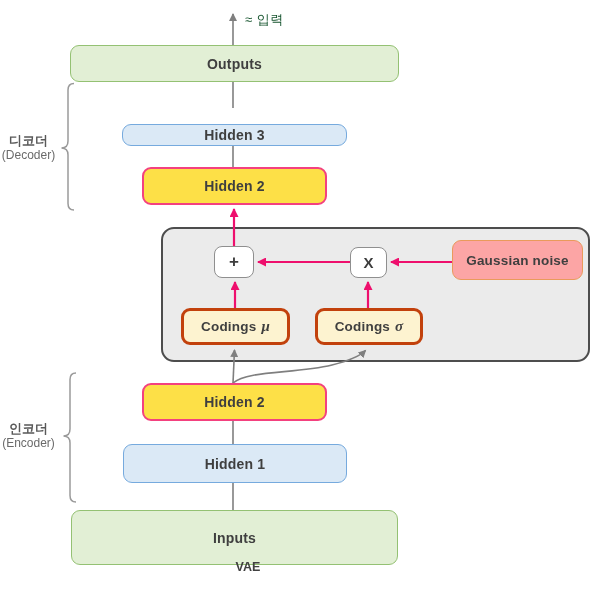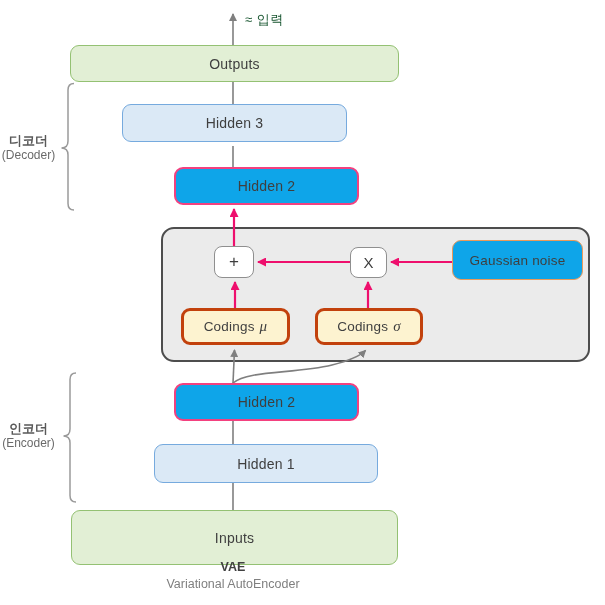--- a/index.html
+++ b/index.html
@@ -2,43 +2,43 @@
 <html><head>
 <meta charset="utf-8">
 <style>
   html,body{margin:0;padding:0;background:#fff;}
   #stage{
     position:relative;width:605px;height:605px;background:#ffffff;overflow:hidden;
     font-family:"Liberation Sans","DejaVu Sans",sans-serif;
   }
   .box{
     position:absolute;display:flex;align-items:center;justify-content:center;
-    box-sizing:border-box;border-radius:9px;font-weight:normal;font-size:14px;color:#3f3f3f;
+    box-sizing:border-box;border-radius:9px;font-weight:bold;font-size:14px;color:#3f3f3f;
     letter-spacing:.2px;z-index:2;
   }
   .box.green{background:#e2efd5;border:1.6px solid #94c173;}
   .box.blue{background:#dbe9f6;border:1.6px solid #76aade;}
-  .box.pink{background:#0ea5e9;border:2px solid #f3417f;margin-left:32px;}
+  .box.pink{background:#fde047;border:2px solid #f3417f;}
   .box.yellow{background:#fdf3d0;border:3px solid #c2410c;}
-  .box.orange{background:#0ea5e9;border:1.6px solid #ea9a5b;font-size:13.5px;}
+  .box.orange{background:#fca5a5;border:1.6px solid #ea9a5b;font-size:13.5px;}
   .box.op{background:#ffffff;border:1.6px solid #8f8f8f;border-radius:8px;font-size:17px;color:#3d3d3d;}
   #sample-panel{
     position:absolute;left:161px;top:227px;width:429px;height:135px;box-sizing:border-box;
     background:#ebebeb;border:2px solid #4d4d4d;border-radius:13px;z-index:0;
   }
   svg.wires{position:absolute;left:0;top:0;z-index:1;}
   .side-label{
     position:absolute;z-index:2;text-align:center;color:#595959;line-height:1.15;
   }
   .side-label .ko{font-weight:bold;font-size:13px;display:block;}
   .side-label .en{font-weight:normal;font-size:12px;display:block;color:#6a6a6a;}
   #approx-label{
     position:absolute;left:245px;top:11px;font-size:13px;color:#14532d;z-index:2;letter-spacing:.5px;
   }
-  #caption{position:absolute;left:0;top:560px;width:466px;text-align:center;z-index:2;}
+  #caption{position:absolute;left:0;top:560px;width:466px;text-align:center;z-index:2;padding-left:15px;}
   #caption .title{font-weight:bold;font-size:12.5px;color:#404040;display:block;}
   #caption .subtitle{font-weight:normal;font-size:12.5px;color:#7f7f7f;display:block;margin-top:3px;}
   .sym{font-family:"Liberation Serif","DejaVu Serif",serif;font-style:italic;font-size:15px;margin-left:5px;}
 </style>
 </head>
 <body>
 
 <div id="stage">
 
   <div id="sample-panel"></div>
@@ -71,21 +71,21 @@
     <path d="M74,83.5 Q68,83.5 68,90 L68,141 Q68,148 61.5,148 Q68,148 68,155 L68,203.5 Q68,210 74,210" fill="none" stroke="#9a9a9a" stroke-width="1.5"></path>
     <path d="M76,373 Q70,373 70,379.5 L70,429 Q70,436 63.5,436 Q70,436 70,443 L70,495.5 Q70,502 76,502" fill="none" stroke="#9a9a9a" stroke-width="1.5"></path>
   </svg>
 
   <div id="approx-label">≈ 입력</div>
 
   <div class="box green" style="left:70px;top:45px;width:329px;height:37px;">
     <span>Outputs</span>
   </div>
 
-  <div class="box blue" style="left:122px;top:104px;width:225px;height:38px;">
+  <div class="box blue" style="left:122px;top:124px;width:225px;height:22px;">
     <span>Hidden 3</span>
   </div>
 
   <div class="box pink" style="left:142px;top:167px;width:185px;height:38px;">
     <span>Hidden 2</span>
   </div>
 
   <div class="box op" style="left:214px;top:246px;width:40px;height:32px;">
     <span>+</span>
   </div>
@@ -105,36 +105,35 @@
 
   <div class="box yellow" style="left:315px;top:308px;width:108px;height:37px;font-size:13.5px;">
     <span>Codings</span>
     <span class="sym">σ</span>
   </div>
 
   <div class="box pink" style="left:142px;top:383px;width:185px;height:38px;">
     <span>Hidden 2</span>
   </div>
 
-  <div class="box blue" style="left:123px;top:444px;width:224px;height:39px;margin-left:31px;">
+  <div class="box blue" style="left:123px;top:444px;width:224px;height:39px;">
     <span>Hidden 1</span>
   </div>
 
   <div class="box green" style="left:71px;top:510px;width:327px;height:55px;">
     <span>Inputs</span>
   </div>
 
   <div class="side-label" style="left:0px;top:134px;width:57px;">
     <span class="ko">디코더</span>
     <span class="en">(Decoder)</span>
   </div>
 
   <div class="side-label" style="left:0px;top:422px;width:57px;">
     <span class="ko">인코더</span>
     <span class="en">(Encoder)</span>
   </div>
 
   <div id="caption">
     <span class="title">VAE</span>
-    <span class="subtitle">Variational AutoEncoder</span>
   </div>
 
 </div>
 
 </body></html>

